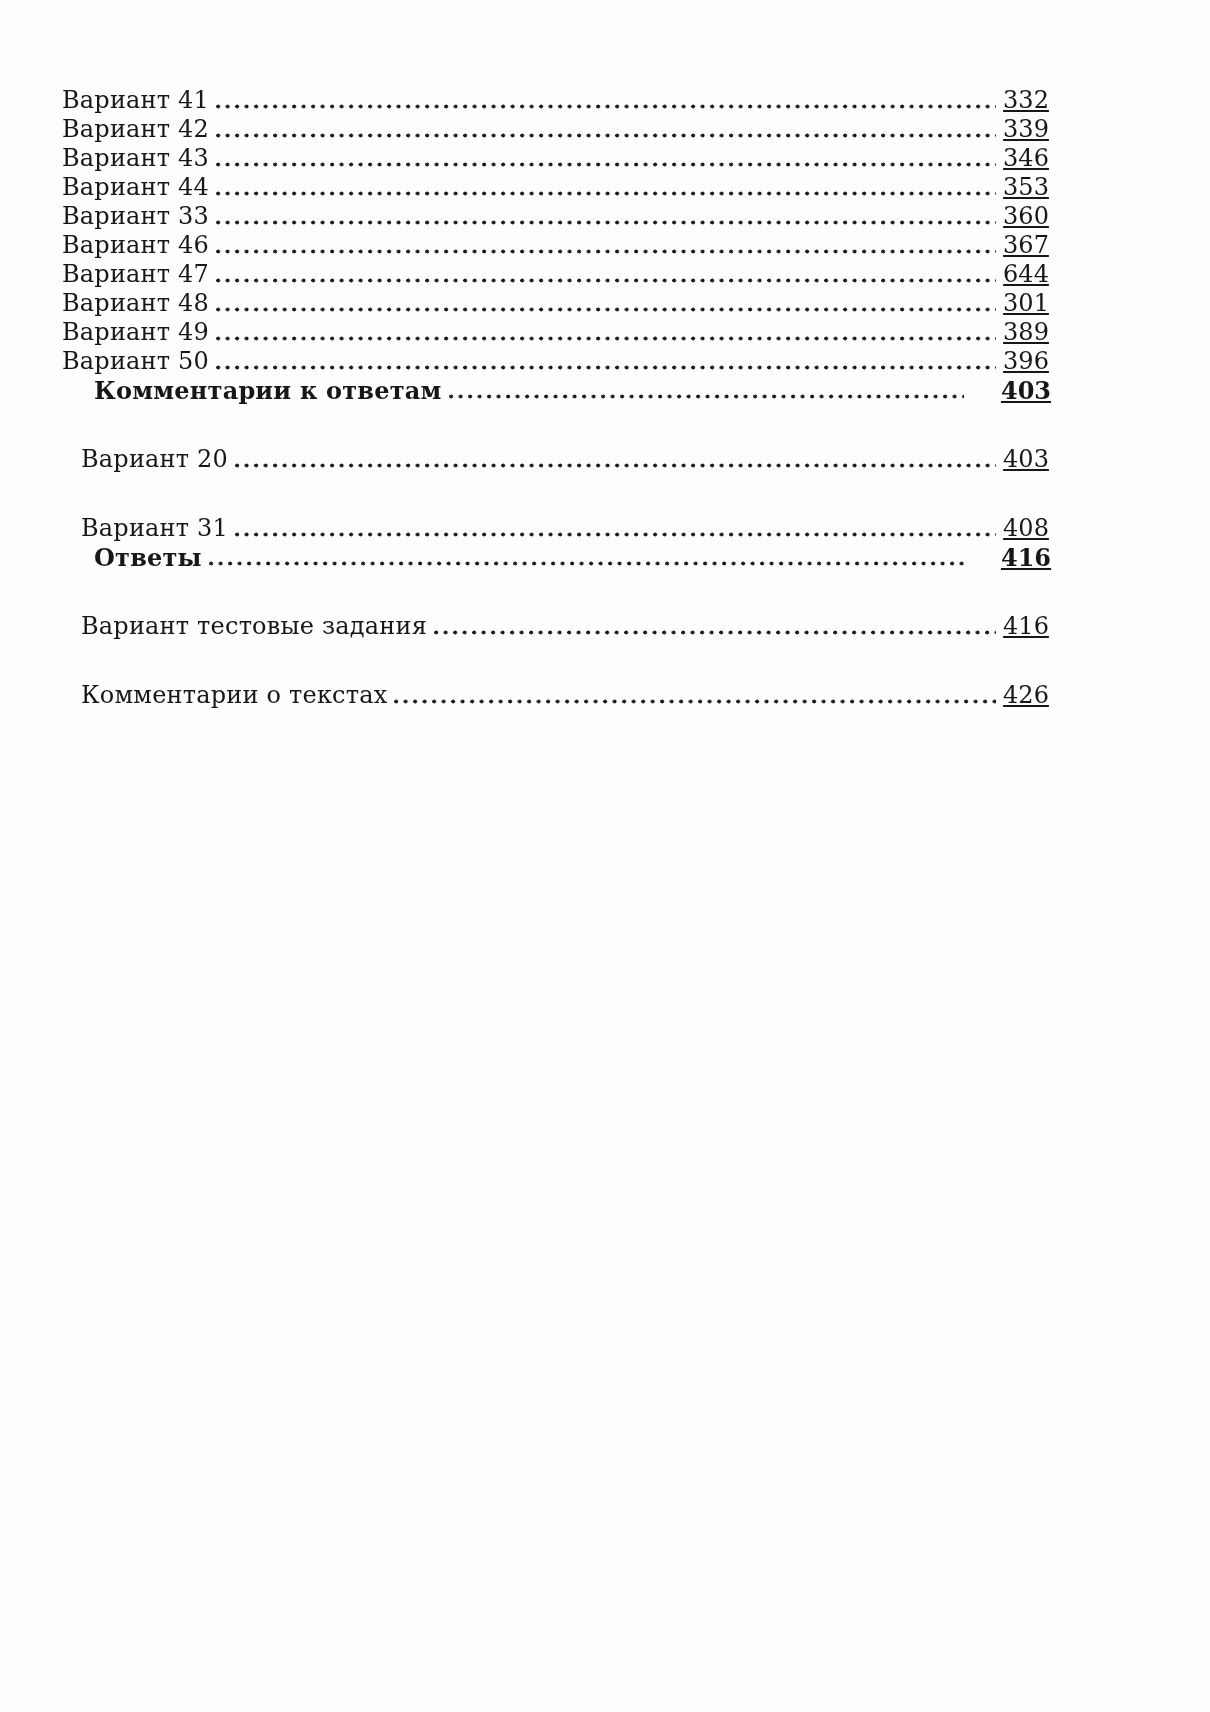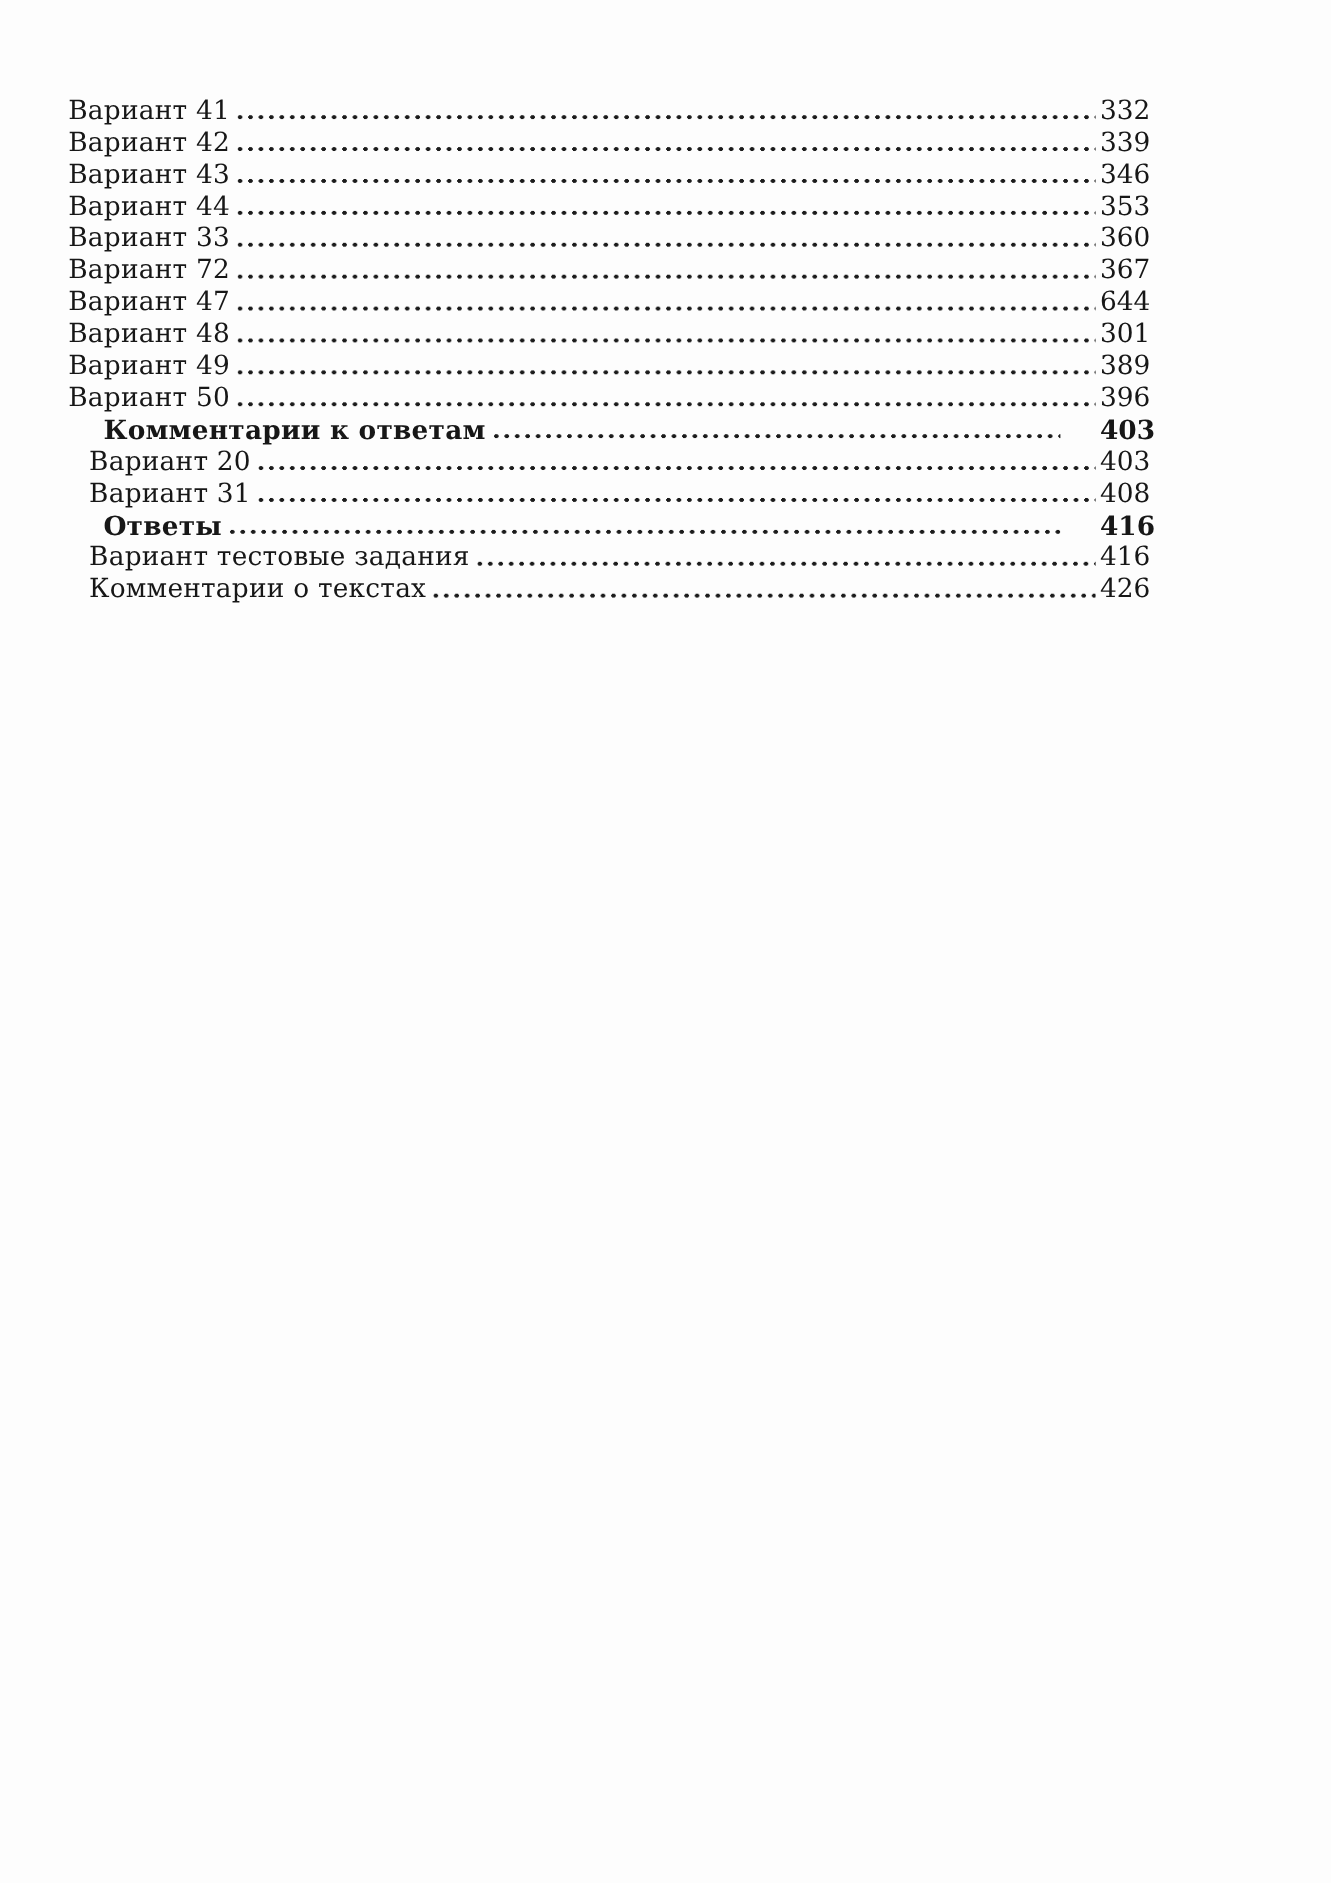--- a/index.html
+++ b/index.html
@@ -32,39 +32,41 @@
     line-height: 29px;
     white-space: nowrap;
   }
   .toc-row.bold .toc-label,
   .toc-row.bold .toc-page {
     font-weight: 700;
     margin-left: 32px;
   }
   .toc-row.indent1 {
     padding-left: 19px;
+    margin-top: 40px;
   }
   .toc-label {
     flex: 0 0 auto;
     letter-spacing: 0.2px;
   }
   .toc-leader {
     flex: 1 1 auto;
     align-self: flex-end;
     height: 7px;
     margin: 0 4px 5px 7px;
     background-image: radial-gradient(circle at 2.2px 3.5px, #1b1b1b 1.8px, rgba(0,0,0,0) 2.2px);
     background-size: 9.5px 7px;
     background-repeat: repeat-x;
     background-position: left bottom;
   }
   .toc-page {
     flex: 0 0 auto;
     min-width: 52px;
-    text-align: left;
+    text-align: center;
+    text-decoration: underline;
   }
 </style>
 </head>
 <body>
 
 <div class="sheet">
   <div class="toc" id="toc-list">
   <div class="toc-row">
     <span class="toc-label">Вариант 41</span>
     <span class="toc-leader"></span>
@@ -89,21 +91,21 @@
     <span class="toc-page">353</span>
   </div>
 
   <div class="toc-row">
     <span class="toc-label">Вариант 33</span>
     <span class="toc-leader"></span>
     <span class="toc-page">360</span>
   </div>
 
   <div class="toc-row">
-    <span class="toc-label">Вариант 72</span>
+    <span class="toc-label">Вариант 46</span>
     <span class="toc-leader"></span>
     <span class="toc-page">367</span>
   </div>
 
   <div class="toc-row">
     <span class="toc-label">Вариант 47</span>
     <span class="toc-leader"></span>
     <span class="toc-page">644</span>
   </div>
 

